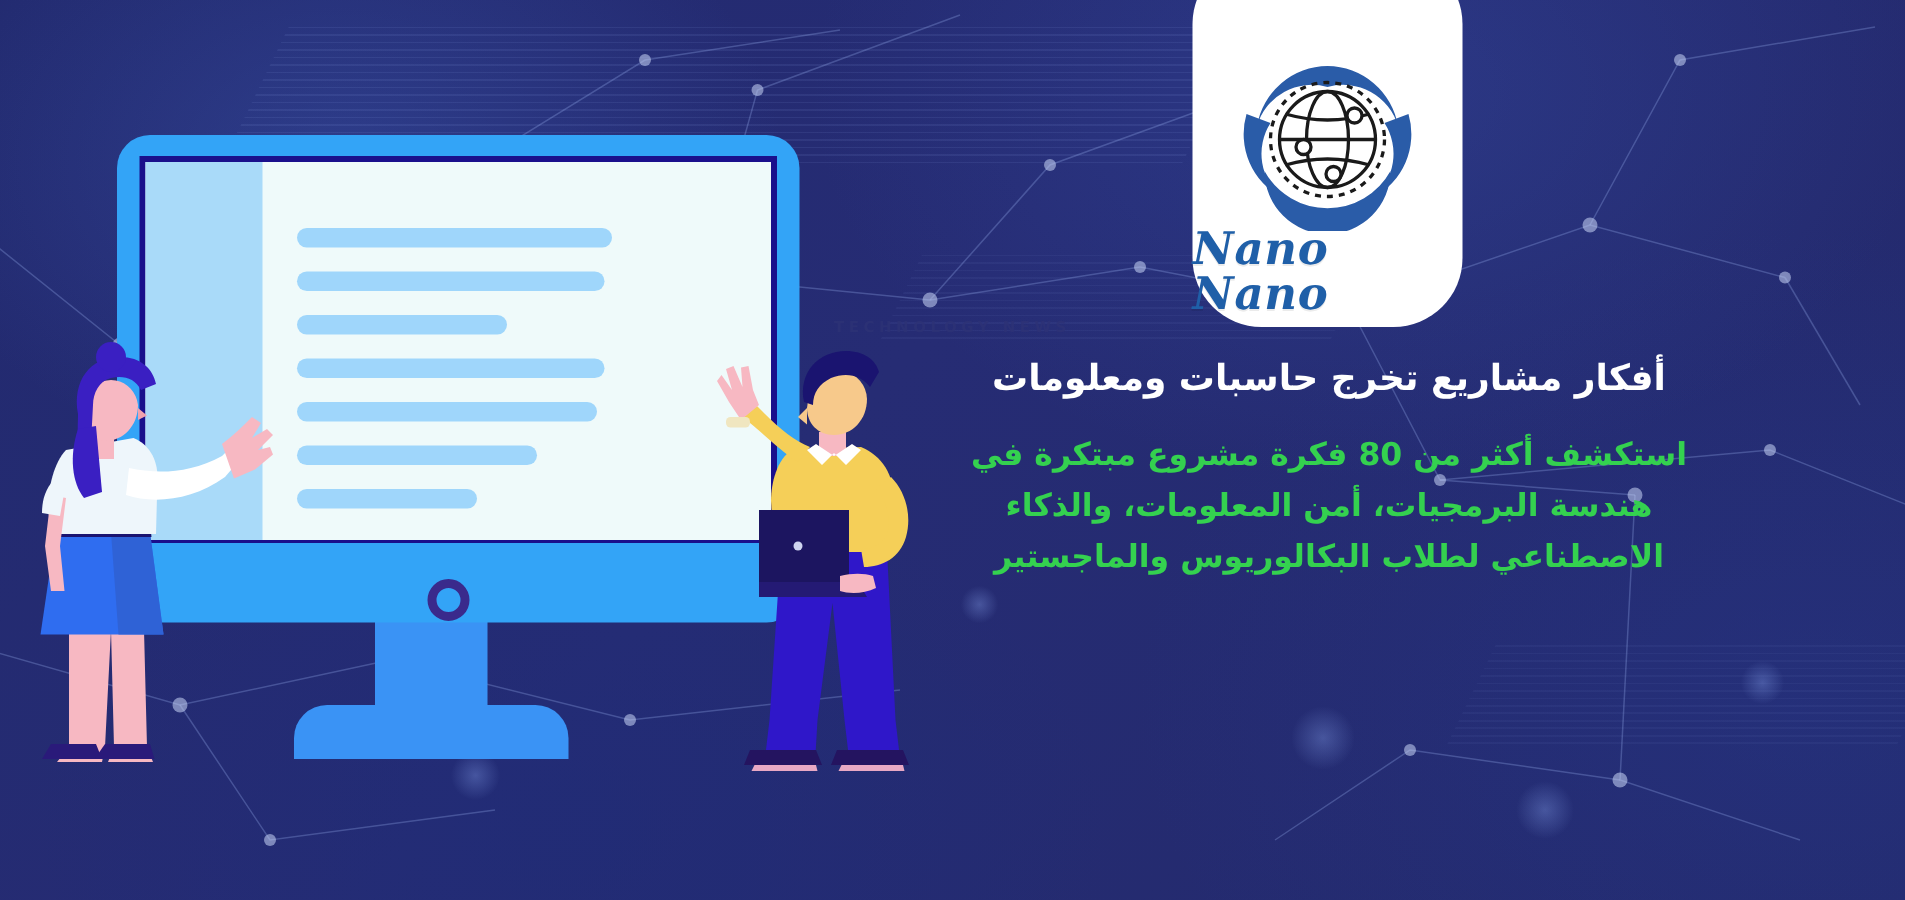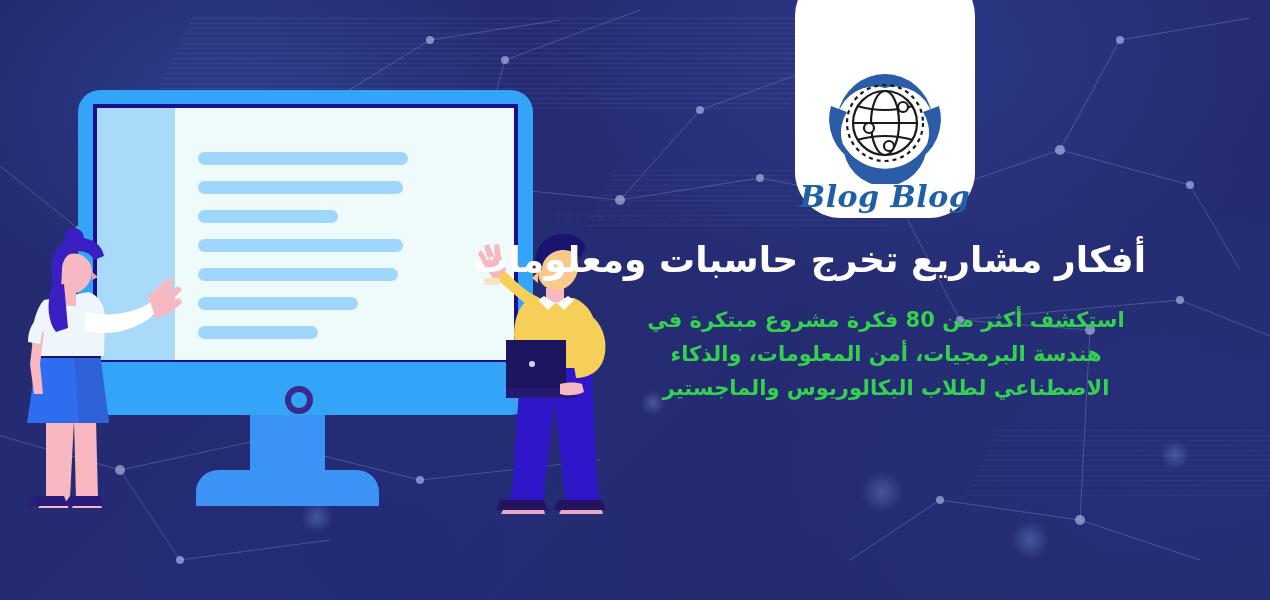--- a/index.html
+++ b/index.html
@@ -50,21 +50,21 @@
     font-size:10px;letter-spacing:3px;font-weight:700;direction:ltr;
     color:#2d3276;opacity:.85;
   }
 
   
   .textblock{
     position:absolute;right:124px;top:236px;width:520px;z-index:4;
     text-align:center;direction:rtl;
   }
   .headline{
-    color:#ffffff;font-size:36px;font-weight:700;line-height:1.35;
+    color:#ffffff;font-size:24px;font-weight:700;line-height:1.35;
     margin:0 0 18px 0;white-space:nowrap;
   }
   .subline{
     color:#34d14f;font-size:21px;font-weight:700;line-height:1.62;margin:0;
   }
 </style>
 </head>
 <body>
 
 <div class="banner">
@@ -237,21 +237,21 @@
       </g>
       <g stroke="#1a1a1a" stroke-width="2.2" fill="none" stroke-dasharray="4 4">
         <circle cx="60" cy="57" r="38"></circle>
       </g>
       <g fill="#ffffff" stroke="#1a1a1a" stroke-width="2.2">
         <circle cx="78" cy="41" r="5"></circle>
         <circle cx="44" cy="62" r="5"></circle>
         <circle cx="64" cy="80" r="5"></circle>
       </g>
     </svg>
-    <div class="logo-word">Blog Blog</div>
+    <div class="logo-word">Nano Nano</div>
   </div>
   <div class="logo-sub">TECHNOLOGY NEWS</div>
 
   <div class="textblock">
     <h1 class="headline">أفكار مشاريع تخرج حاسبات ومعلومات</h1>
     <p class="subline">استكشف أكثر من 80 فكرة مشروع مبتكرة في هندسة البرمجيات، أمن المعلومات، والذكاء الاصطناعي لطلاب البكالوريوس والماجستير</p>
   </div>
 
 </div>
 

